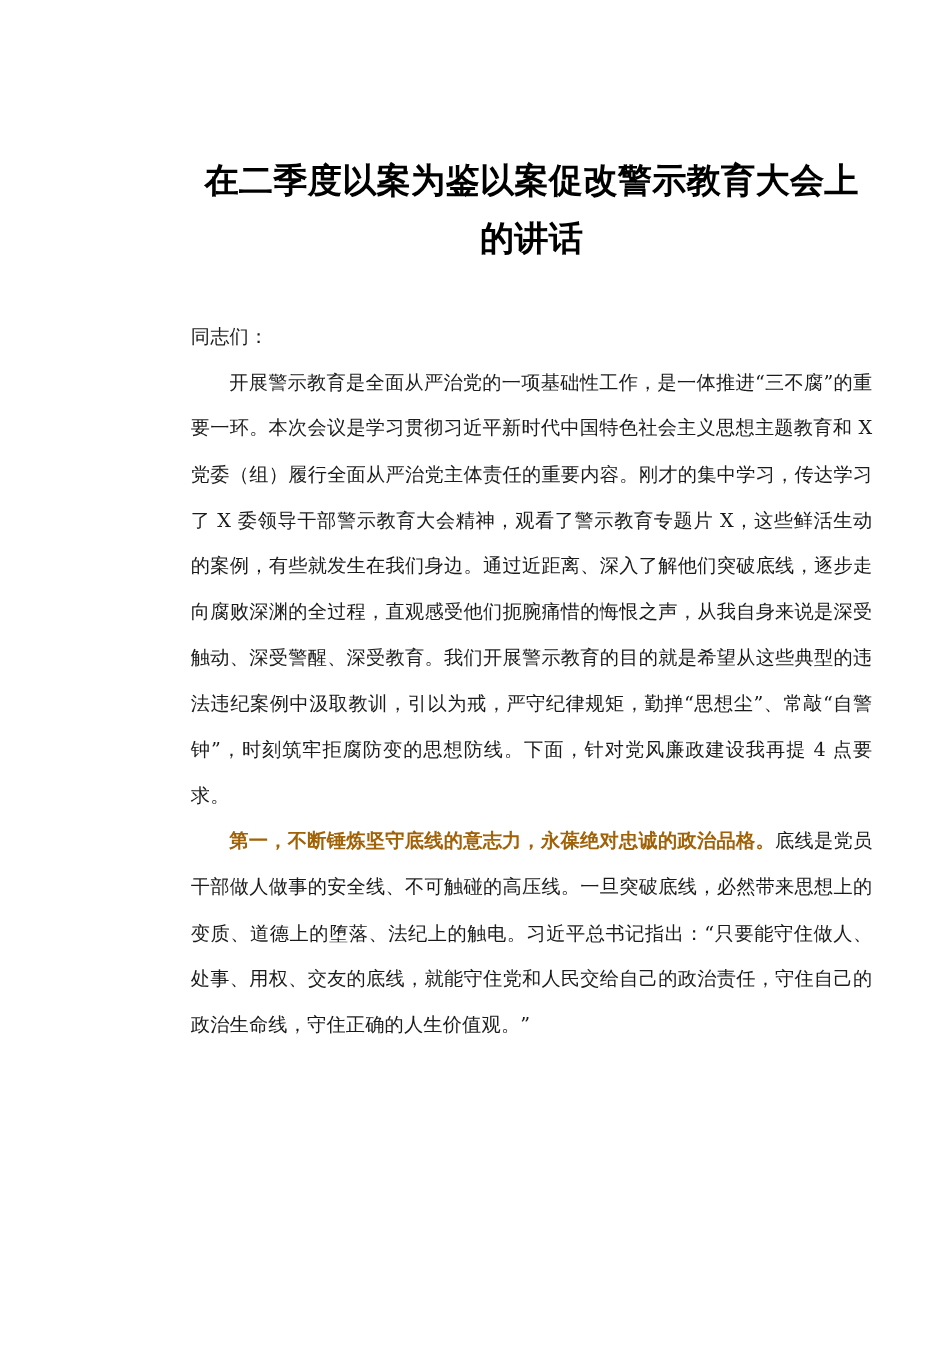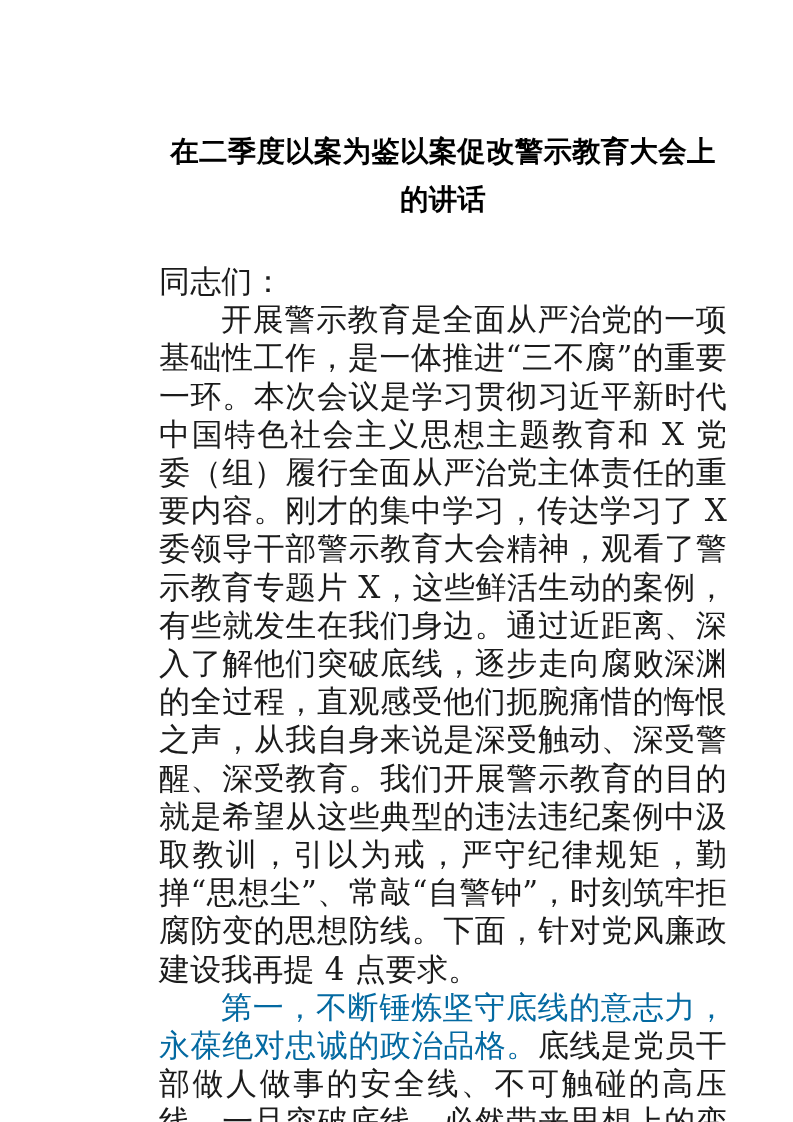--- a/index.html
+++ b/index.html
@@ -43,41 +43,41 @@
 
   
   .body-block {
     margin-top: 38px;
   }
 
   p.para {
     margin: 0;
     padding: 0;
     font-family: "DejaVu Serif", "Liberation Serif", serif;
-    font-size: 31px;
+    font-size: 16px;
     line-height: 38.2px;
     color: #1b1b1b;
     text-align: justify;
     text-align-last: left;
     text-justify: inter-character;
     word-break: break-all;
     letter-spacing: 0.15px;
   }
 
   p.para.indent {
     text-indent: 2em;
   }
 
   p.para.noindent {
     text-indent: 0;
   }
 
   b.strong, .strong {
-    font-weight: normal;
-    color: #0369a1;
+    font-weight: bold;
+    color: #a16207;
   }
 </style>
 </head>
 <body>
 
 <div class="page">
   <div class="content">
 
     <h1 class="doc-title">在二季度以案为鉴以案促改警示教育大会上的讲话</h1>
 

